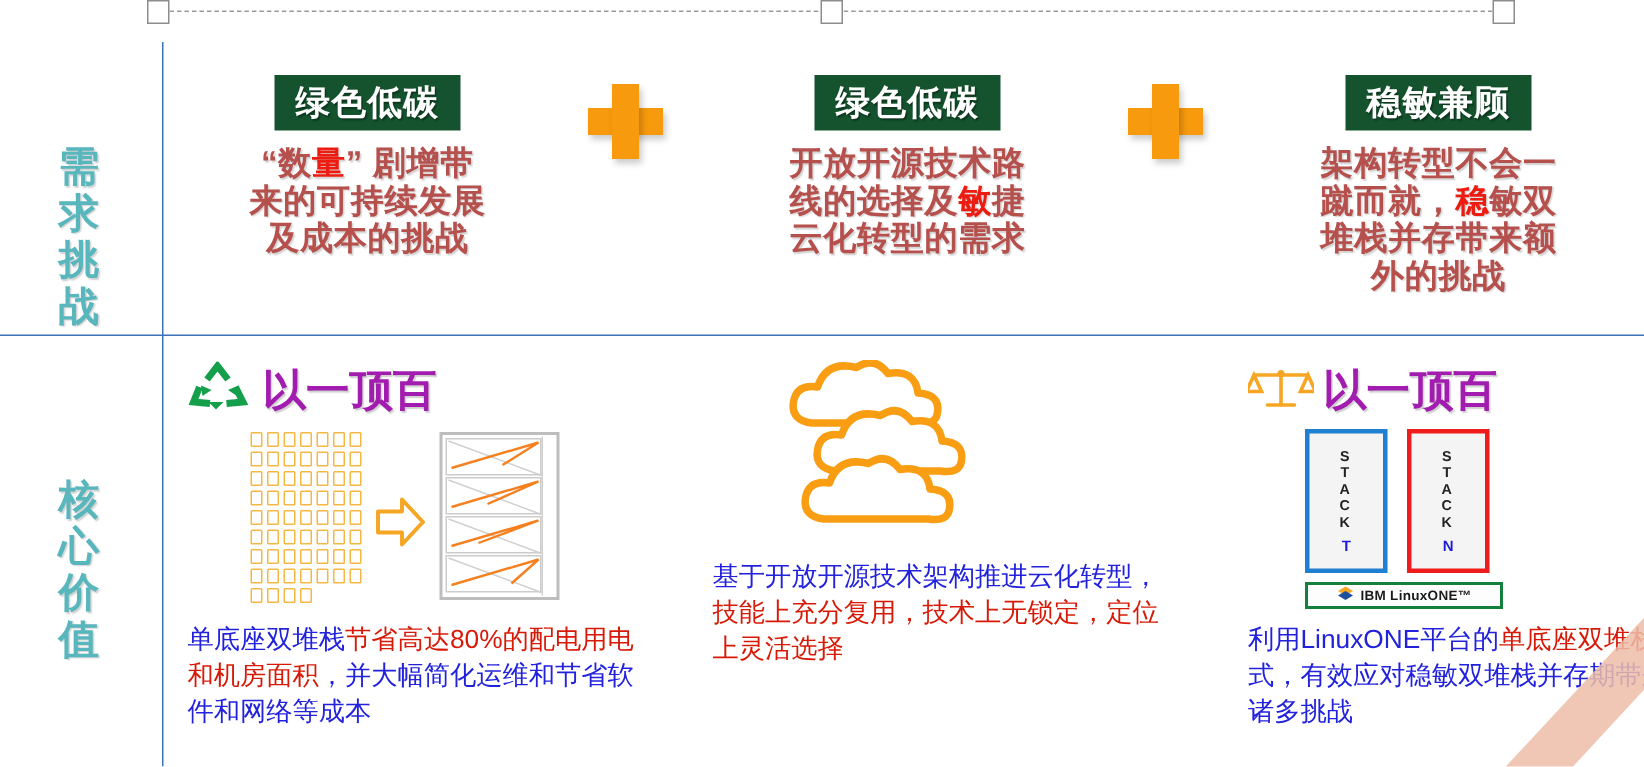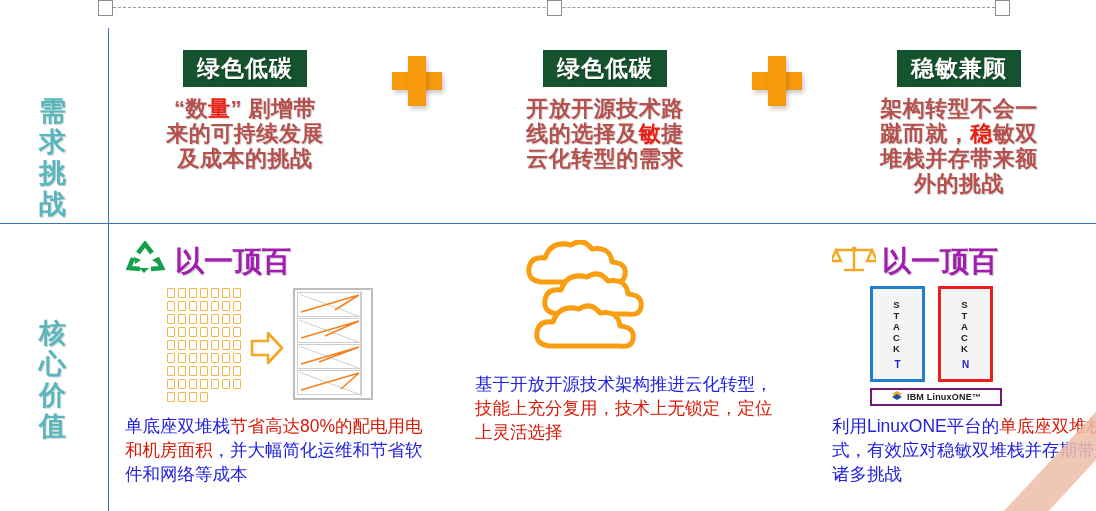--- a/index.html
+++ b/index.html
@@ -107,21 +107,21 @@
     position:absolute;left:0;right:0;top:10px;
     font-size:9.5px;font-weight:bold;color:#222;letter-spacing:2px;
     text-align:center;line-height:11px;
   }
   .stackbox .vert span{display:block;}
   .stackbox .tag{position:absolute;left:0;right:0;bottom:9px;text-align:center;
     font-size:10px;font-weight:bold;color:#1b1bd8;}
   .stackbox.n .tag{color:#1b1bd8;}
   .linuxone{
     position:absolute;left:0px;top:102px;width:132px;height:18px;
-    border:2px solid #701a75;background:#fdfdfd;box-sizing:border-box;
+    border:2px solid #15803d;background:#fdfdfd;box-sizing:border-box;
     display:flex;align-items:center;justify-content:center;gap:4px;
     font-size:9px;font-weight:bold;color:#1a1a1a;letter-spacing:.2px;
   }
 
   
   .swoosh{position:absolute;right:-10px;bottom:-30px;width:190px;height:150px;
     overflow:hidden;pointer-events:none;}
 </style>
 </head>
 <body>

